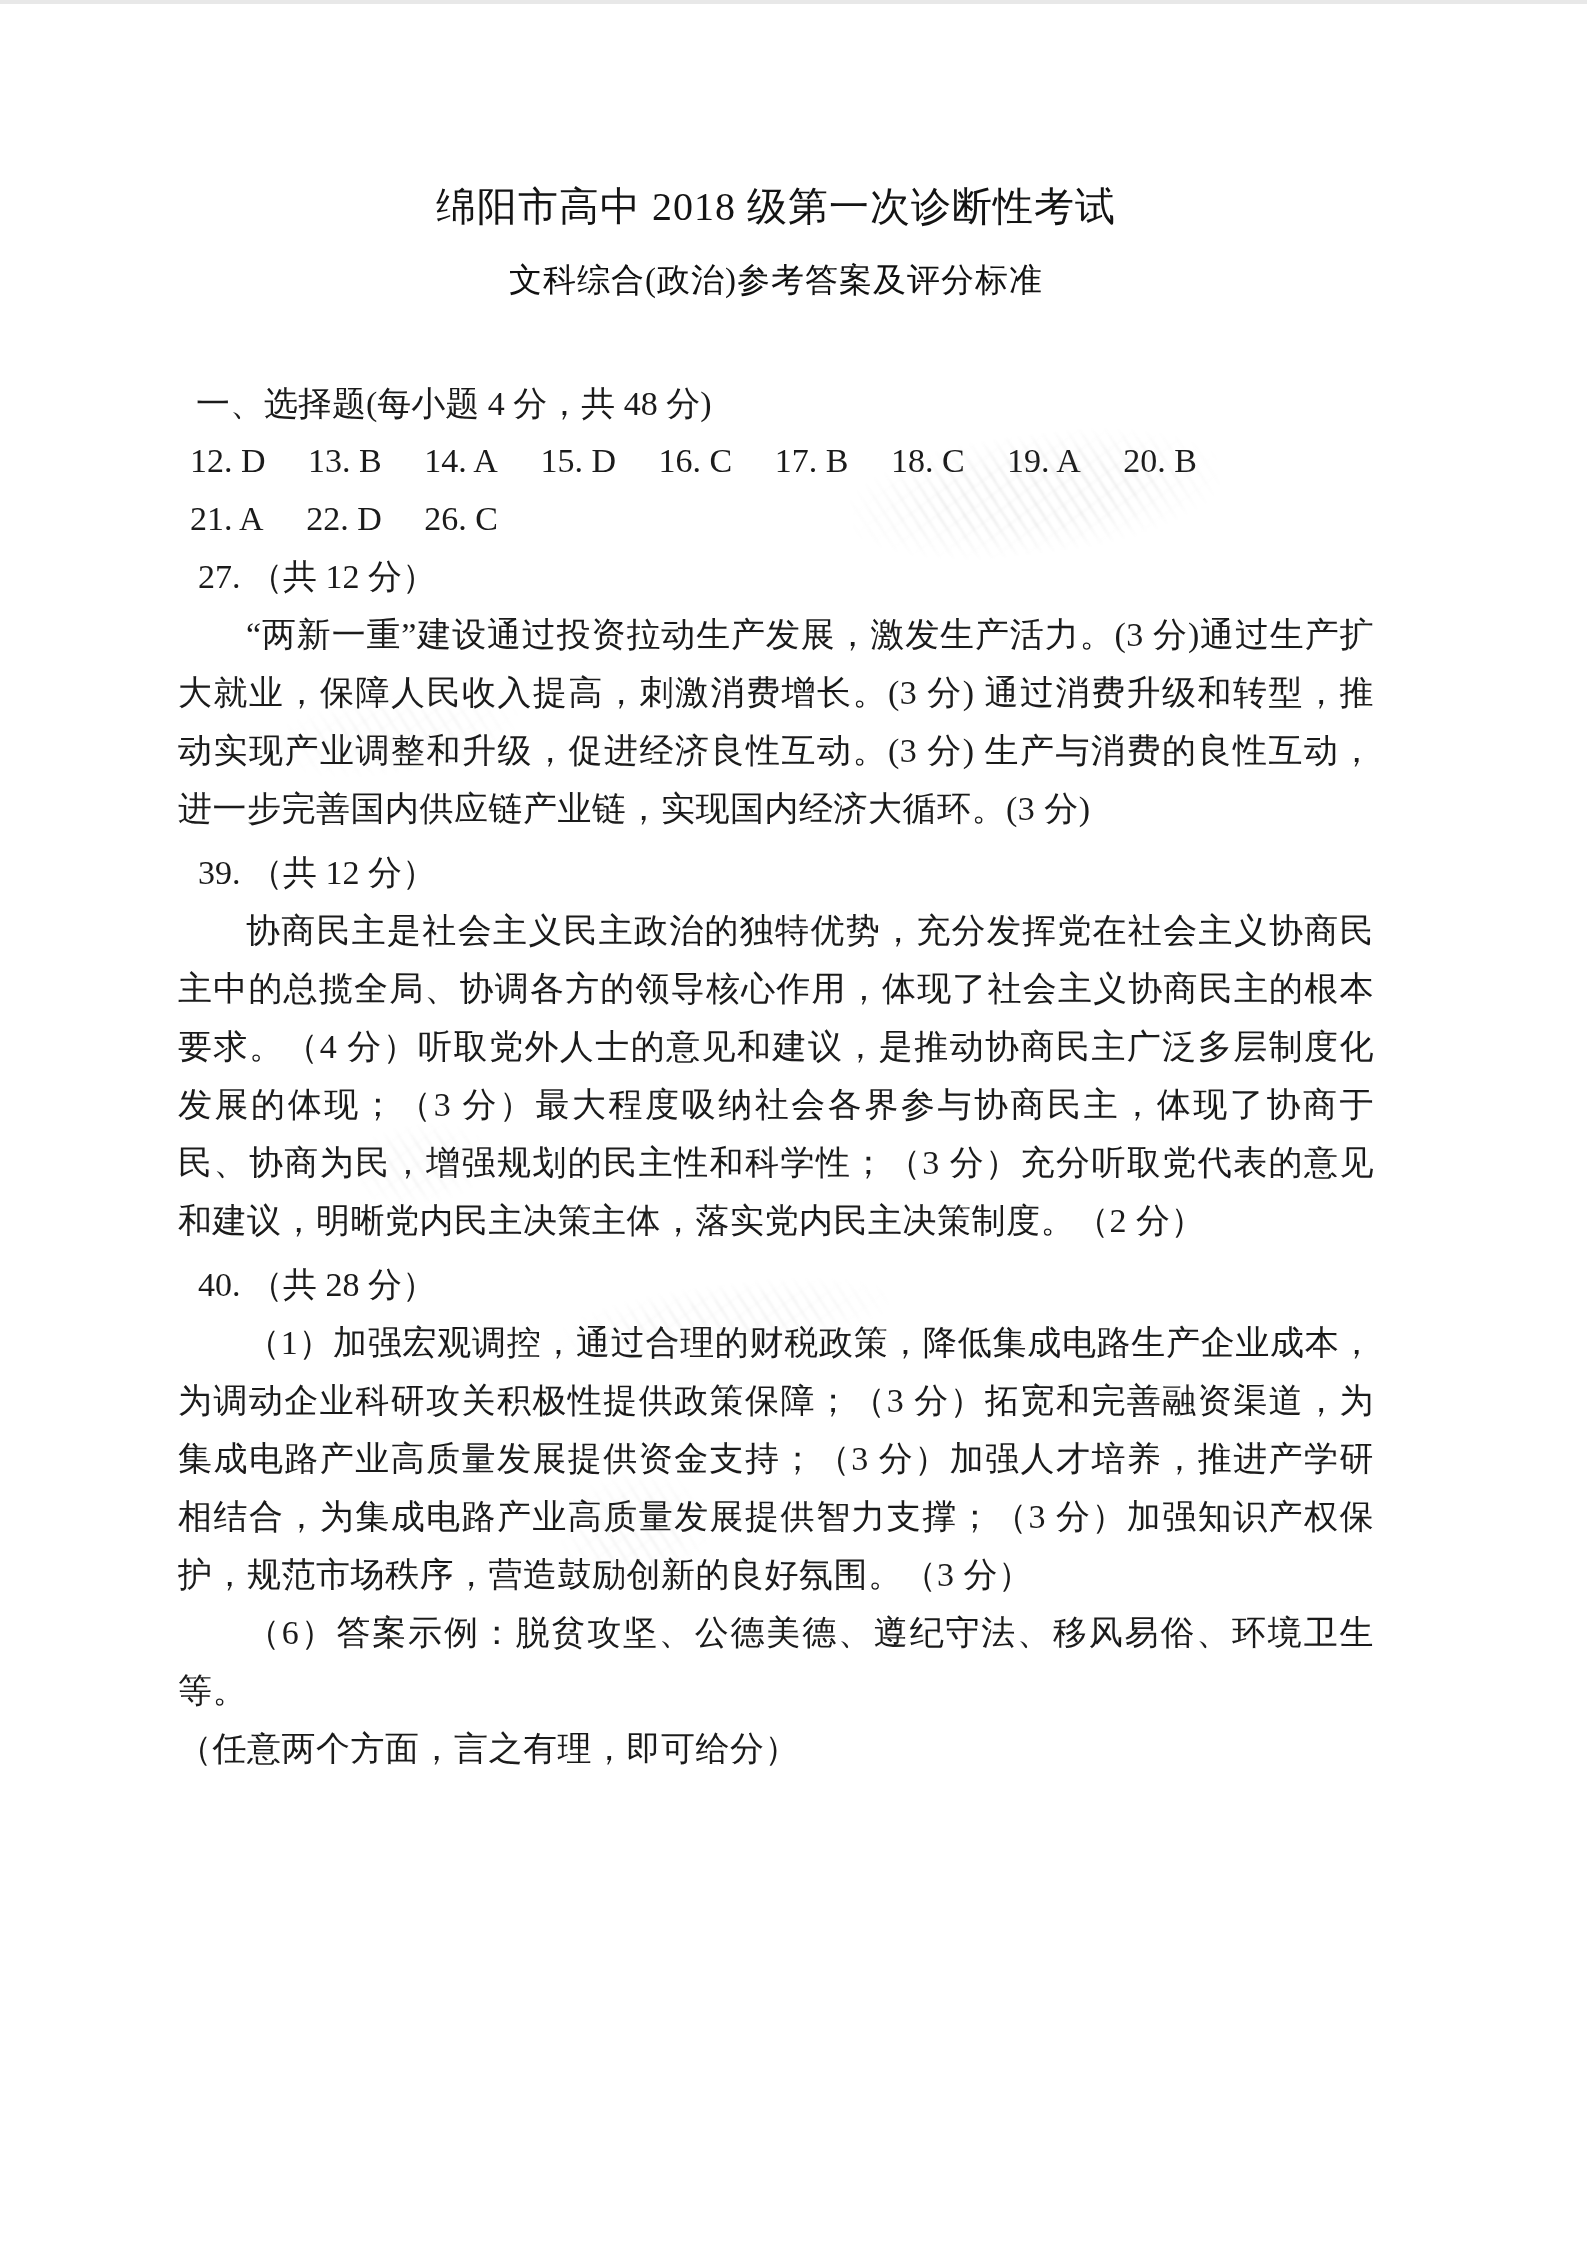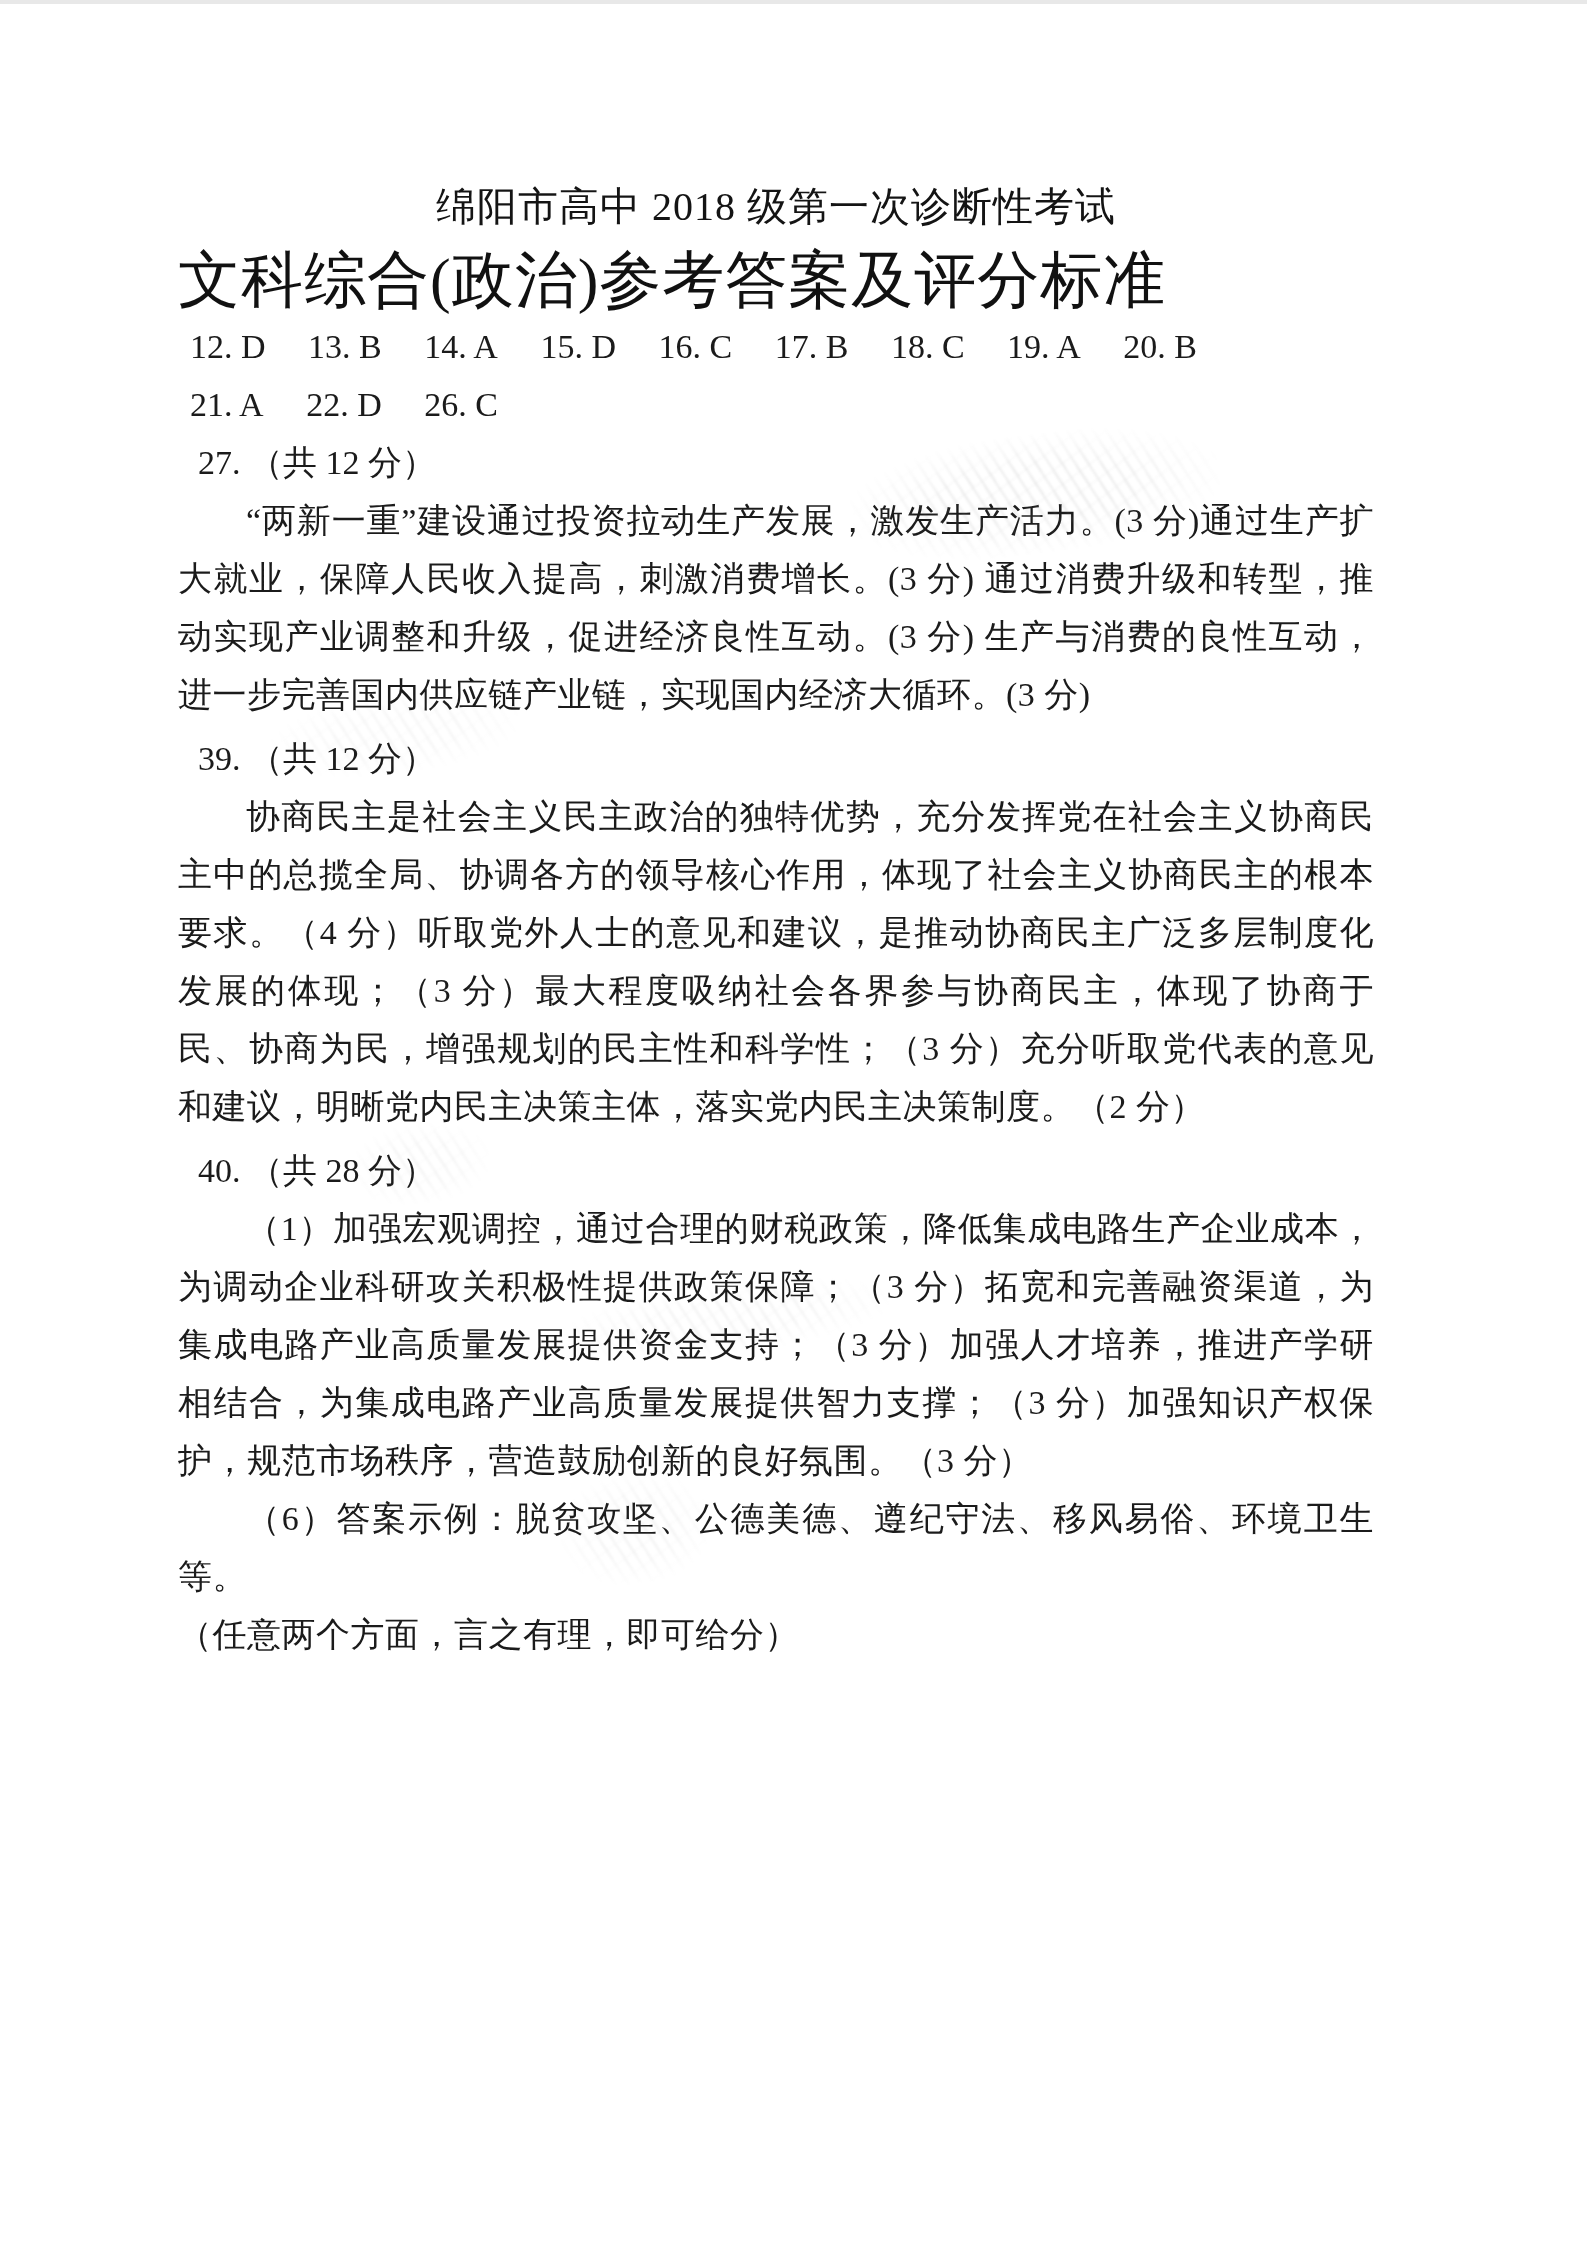--- a/index.html
+++ b/index.html
@@ -19,21 +19,22 @@
   }
   .title1 {
     text-align:center;
     font-size:40px;
     line-height:62px;
     letter-spacing:1px;
     color:#141414;
     white-space:nowrap;
   }
   .title2 {
-    font-size:62px;
+    text-align:center;
+    font-size:33px;
     line-height:76px;
     margin-top:4px;
     letter-spacing:1px;
     color:#111;
     white-space:nowrap;
   }
   .section-heading {
     font-size:34px;
     line-height:56px;
     padding-left:18px;
@@ -87,20 +88,21 @@
 </head>
 <body>
 
 <div class="page">
 
   <div class="content">
 
     <div class="title1">绵阳市高中 2018 级第一次诊断性考试</div>
     <div class="title2">文科综合(政治)参考答案及评分标准</div>
 
+    <div class="section-heading mcq-heading">一、选择题(每小题 4 分，共 48 分)</div>
 
     <div class="answers-row">
       <span class="ans">12. D</span>
       <span class="ans">13. B</span>
       <span class="ans">14. A</span>
       <span class="ans">15. D</span>
       <span class="ans">16. C</span>
       <span class="ans">17. B</span>
       <span class="ans">18. C</span>
       <span class="ans">19. A</span>

